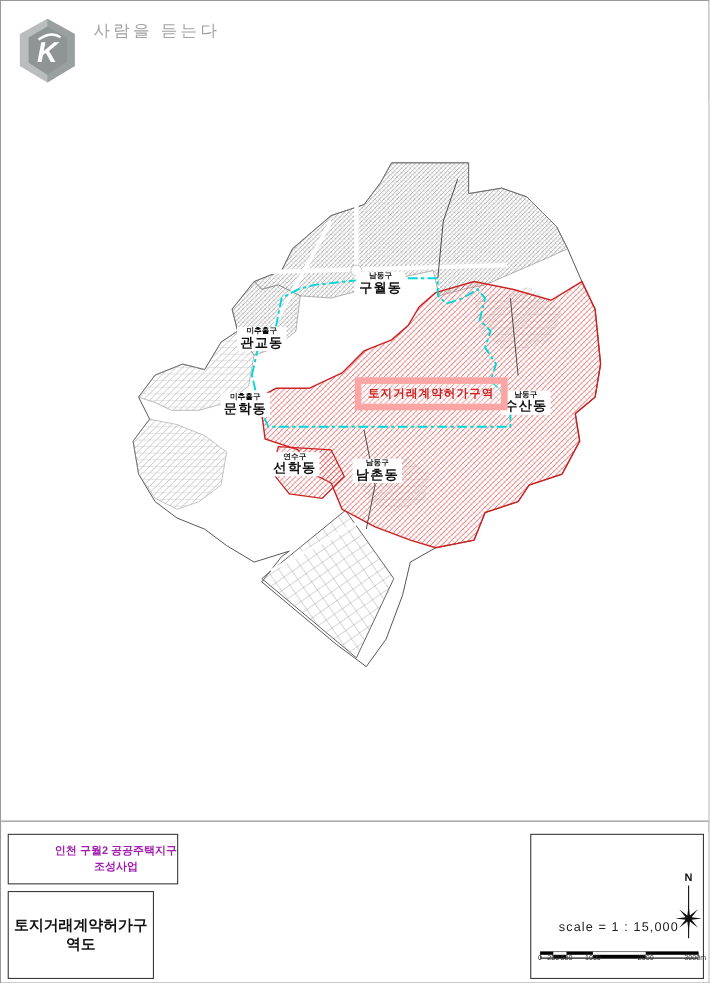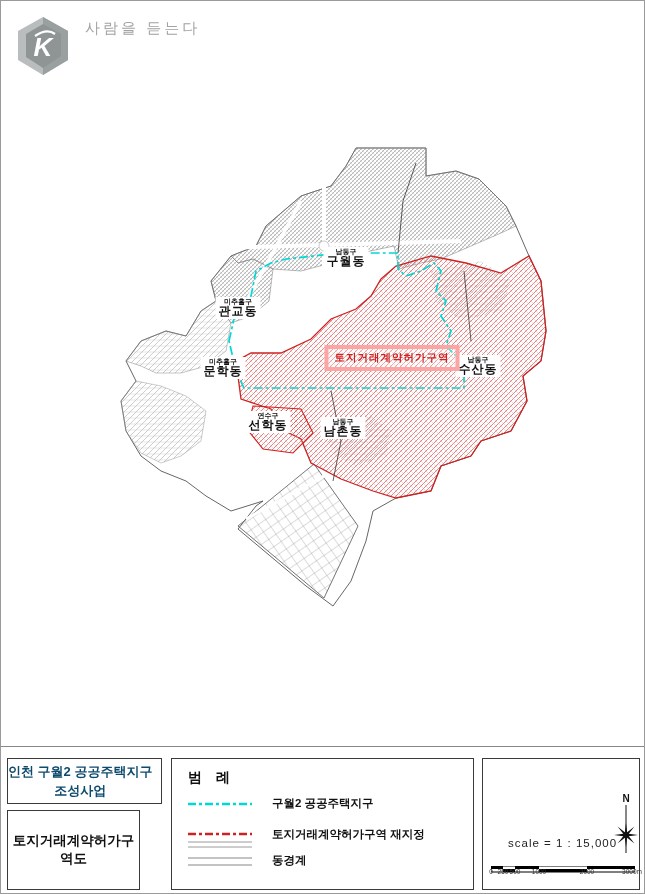--- a/index.html
+++ b/index.html
@@ -12,28 +12,28 @@
   .brand{position:absolute;left:84px;top:18px;}
   .tagline{font-size:15px;color:#a2a2a2;letter-spacing:3px;font-weight:500;}
   .brand-title{font-size:28px;font-weight:bold;color:#9b9b9b;letter-spacing:2px;margin-top:2px;}
 
   
   .map-area{position:absolute;top:90px;left:0;width:645px;height:656px;border-bottom:1px solid #888;background:#fff;}
   .map-svg{position:absolute;top:0;left:0;}
   .m-label{position:absolute;transform:translate(-50%,-50%);text-align:center;background:#fff;padding:1px 3px;line-height:1.05;white-space:nowrap;}
   .m-label .gu{display:block;font-size:7px;font-weight:bold;color:#111;}
   .m-label .dong{display:block;font-size:12px;font-weight:bold;color:#111;letter-spacing:1px;text-align:center;}
-  .zone-box{position:absolute;transform:translate(-50%,-50%);border:4px solid #fca5a5;background:rgba(255,255,255,0.25);
+  .zone-box{position:absolute;transform:translate(-50%,-50%);border:6px solid #fca5a5;background:rgba(255,255,255,0.25);
     color:#cc2222;font-size:10.5px;font-weight:bold;letter-spacing:1px;padding:2px 6px;white-space:nowrap;}
 
   
   .footer{position:absolute;top:755px;left:0;width:645px;height:139px;background:#fff;}
   .fbox{position:absolute;border:1.5px solid #3a3a3a;background:#fff;}
-  .box-a{left:6px;top:2px;width:155px;height:46px;display:flex;align-items:center;justify-content:flex-start;text-align:center;
-    font-size:13px;font-weight:bold;color:#0c4a6e;line-height:1.5;}
+  .box-a{left:6px;top:2px;width:155px;height:46px;display:flex;align-items:center;justify-content:flex-end;text-align:center;
+    font-size:10px;font-weight:bold;color:#a21caf;line-height:1.5;}
   .box-b{left:6px;top:54px;width:133px;height:80px;display:flex;align-items:center;justify-content:center;text-align:center;
     font-size:13.5px;font-weight:bold;color:#111;}
   .box-c{left:170px;top:2px;width:303px;height:132px;}
   .box-d{left:481px;top:2px;width:158px;height:132px;}
 
   .legend-title{position:absolute;left:16px;top:10px;font-size:14px;font-weight:bold;letter-spacing:5px;color:#111;}
   .lg-label{position:absolute;left:100px;font-size:11.5px;font-weight:bold;color:#111;white-space:nowrap;}
   .lg-swatch{position:absolute;left:16px;width:64px;}
 
   .scale-text{position:absolute;left:25px;top:78px;font-size:11.5px;color:#222;letter-spacing:1px;}
@@ -139,41 +139,20 @@
 
     <div class="fbox box-a">
       <div>
         <span>인천 구월2 공공주택지구</span><br>
         <span>조성사업</span>
       </div>
     </div>
 
     <div class="fbox box-b">토지거래계약허가구역도</div>
 
-    <div class="fbox box-c">
-      <div class="legend-title">범 례</div>
-
-      <svg class="lg-swatch" style="top:42px;height:6px;" width="64" height="6">
-        <line x1="0" y1="3" x2="64" y2="3" stroke="#00d8d8" stroke-width="2.4" stroke-dasharray="8 3 3 3"></line>
-      </svg>
-      <div class="lg-label" style="top:37px;">구월2 공공주택지구</div>
-
-      <svg class="lg-swatch" style="top:72px;height:18px;" width="64" height="18">
-        <line x1="0" y1="3" x2="64" y2="3" stroke="#cc2222" stroke-width="2.4" stroke-dasharray="8 3 3 3"></line>
-        <line x1="0" y1="11" x2="64" y2="11" stroke="#9a9a9a" stroke-width="1"></line>
-        <line x1="0" y1="16" x2="64" y2="16" stroke="#9a9a9a" stroke-width="1"></line>
-      </svg>
-      <div class="lg-label" style="top:68px;">토지거래계약허가구역 재지정</div>
-
-      <svg class="lg-swatch" style="top:96px;height:12px;" width="64" height="12">
-        <line x1="0" y1="3" x2="64" y2="3" stroke="#888888" stroke-width="1.2"></line>
-        <line x1="0" y1="10" x2="64" y2="10" stroke="#888888" stroke-width="1.2"></line>
-      </svg>
-      <div class="lg-label" style="top:94px;">동경계</div>
-    </div>
 
     <div class="fbox box-d">
       <div class="north">
         <span class="n">N</span>
         <svg width="50" height="62" style="position:absolute;left:0;top:0;">
           <line x1="25" y1="12" x2="25" y2="60" stroke="#111" stroke-width="1"></line>
           <polygon transform="translate(25,42)" points="0,-12 1.15,-2.77 8.49,-8.49 2.77,-1.15 12,0 2.77,1.15 8.49,8.49 1.15,2.77 0,12 -1.15,2.77 -8.49,8.49 -2.77,1.15 -12,0 -2.77,-1.15 -8.49,-8.49 -1.15,-2.77" fill="#111"></polygon>
         </svg>
       </div>
 

